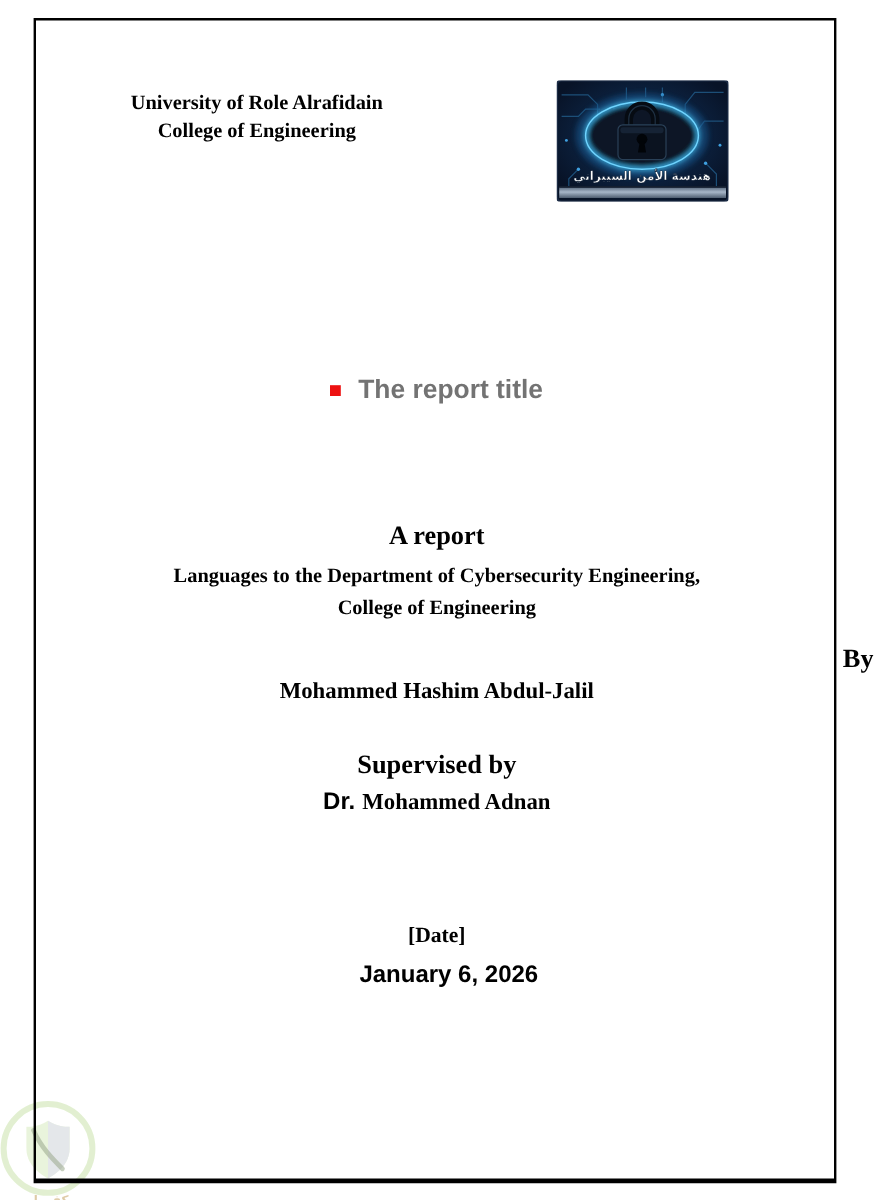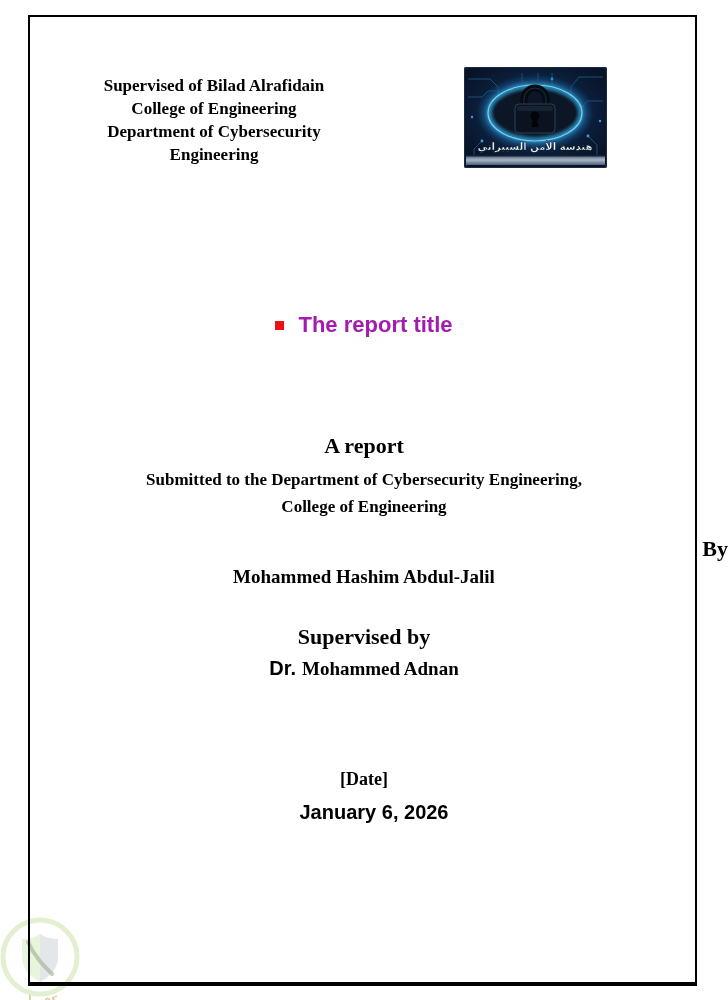--- a/index.html
+++ b/index.html
@@ -87,23 +87,22 @@
       <path d="M48 22 c 8 5 14 5 18 5 v 18 c 0 12 -9 20 -18 25 c -9 -5 -18 -13 -18 -25 v -18 c 4 0 10 0 18 -5 z" fill="#dcedc6"></path>
       <path d="M48 22 c 8 5 14 5 18 5 v 18 c 0 12 -9 20 -18 25 z" fill="#d3d8dd"></path>
       <path d="M36 30 C 42 44 52 54 60 62" fill="none" stroke="#55703f" stroke-width="4" stroke-linecap="round" opacity="0.55"></path>
       <text x="48" y="91" text-anchor="middle" font-size="10" fill="#c9a96e" class="logo-caption-text">كفرول</text>
     </svg>
   </div>
 
   <div class="border-frame"></div>
 
   <div class="institution">
-    <div>Supervised of Bilad Alrafidain</div>
+    <div>University of Role Alrafidain</div>
     <div>College of Engineering</div>
-    <div>Department of Cybersecurity Engineering</div>
   </div>
 
   <div class="logo">
     <svg width="143" height="101" viewBox="0 0 143 101">
       <defs>
         <radialGradient id="bgGlow" cx="50%" cy="46%" r="60%">
           <stop offset="0%" stop-color="#123a5e"></stop>
           <stop offset="55%" stop-color="#0c2240"></stop>
           <stop offset="100%" stop-color="#081327"></stop>
         </radialGradient>
@@ -153,28 +152,28 @@
         <path d="M69.2 51 h3.6 l1.6 9 h-6.8 z" fill="#010408"></path>
       </g>
 
       <text x="71" y="83" text-anchor="middle" font-size="10" fill="#ffffff" stroke="#0a1a30" stroke-width="0.4" class="logo-caption-text">هندسة الأمن السيبراني</text>
 
       <rect x="2" y="89" width="139" height="9" fill="url(#barGrad)"></rect>
       <rect x="2" y="88" width="139" height="1.5" fill="#141f30"></rect>
     </svg>
   </div>
 
-  <div class="centered report-label" style="color: #a21caf;">
+  <div class="centered report-label" style="color: #737373;">
     <span class="bullet" style="color: rgb(237, 17, 17); background: rgb(237, 17, 17);"></span><span>The report title</span>
   </div>
 
 
   <div class="centered a-report">A report</div>
   <div class="centered submitted">
-    <div>Submitted to the Department of Cybersecurity Engineering,</div>
+    <div>Languages to the Department of Cybersecurity Engineering,</div>
     <div>College of Engineering</div>
   </div>
 
   <div class="centered by-label">By</div>
   <div class="centered author-name">Mohammed Hashim Abdul-Jalil</div>
 
   <div class="centered supervised-label">Supervised by</div>
   <div class="centered supervisor-name">
     <span class="dr-prefix">Dr.</span><span>Mohammed Adnan</span>
   </div>

